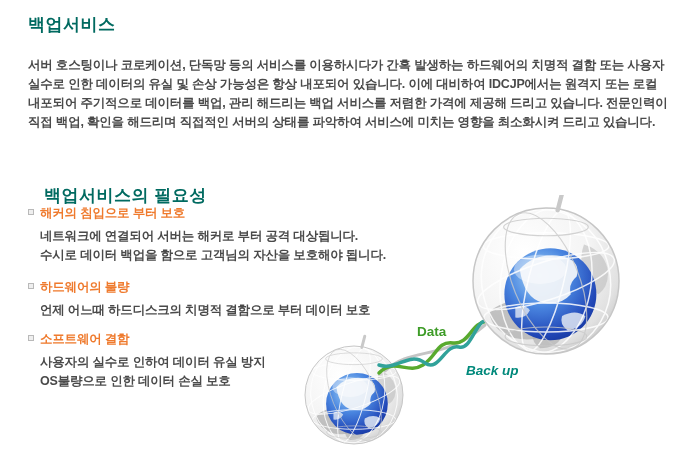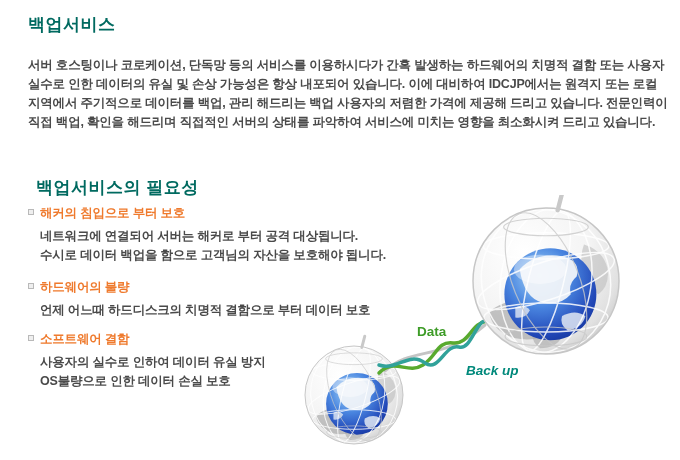--- a/index.html
+++ b/index.html
@@ -6,21 +6,21 @@
   .page {
     position:relative; width:680px; height:460px; background:#ffffff;
     font-family:"Liberation Sans", sans-serif; overflow:hidden;border-radius:6px;
   }
   .title-main {
     position:absolute; left:28px; top:13px; margin:0;
     font-size:17px; font-weight:bold; color:var(--heading-teal);
     letter-spacing:0.5px; white-space:nowrap;
   }
   .title-sub {
-    position:absolute; left:28px; top:168px; margin:8px;
+    position:absolute; left:28px; top:168px; margin:16px;
     font-size:17px; font-weight:bold; color:var(--heading-teal);
     letter-spacing:0.5px; white-space:nowrap;
   }
   .intro { position:absolute; left:28px; top:56px; width:640px; }
   .intro-line {
     font-size:12.5px; font-weight:bold; color:var(--body-text);
     line-height:19px; white-space:nowrap; letter-spacing:-0.2px;
   }
   .section { position:absolute; left:28px; }
   .sec-1 { top:205px; }
@@ -51,21 +51,21 @@
 </head>
 <body>
 
 <div class="page">
 
   <h1 class="title-main">백업서비스</h1>
 
   <div class="intro">
     <div class="intro-line">서버 호스팅이나 코로케이션, 단독망 등의 서비스를 이용하시다가 간혹 발생하는 하드웨어의 치명적 결함 또는 사용자</div>
     <div class="intro-line">실수로 인한 데이터의 유실 및 손상 가능성은 항상 내포되어 있습니다. 이에 대비하여 IDCJP에서는 원격지 또는 로컬</div>
-    <div class="intro-line">지역에서 주기적으로 데이터를 백업, 관리 해드리는 백업 사용자의 저렴한 가격에 제공해 드리고 있습니다. 전문인력이</div>
+    <div class="intro-line">내포되어 주기적으로 데이터를 백업, 관리 해드리는 백업 서비스를 저렴한 가격에 제공해 드리고 있습니다. 전문인력이</div>
     <div class="intro-line">직접 백업, 확인을 해드리며 직접적인 서버의 상태를 파악하여 서비스에 미치는 영향을 최소화시켜 드리고 있습니다.</div>
   </div>
 
   <h2 class="title-sub">백업서비스의 필요성</h2>
 
   <div class="section sec-1">
     <div class="sec-head">
       <span class="bullet"></span><span>해커의 침입으로 부터 보호</span>
     </div>
     <div class="sec-line">네트워크에 연결되어 서버는 해커로 부터 공격 대상됩니다.</div>

